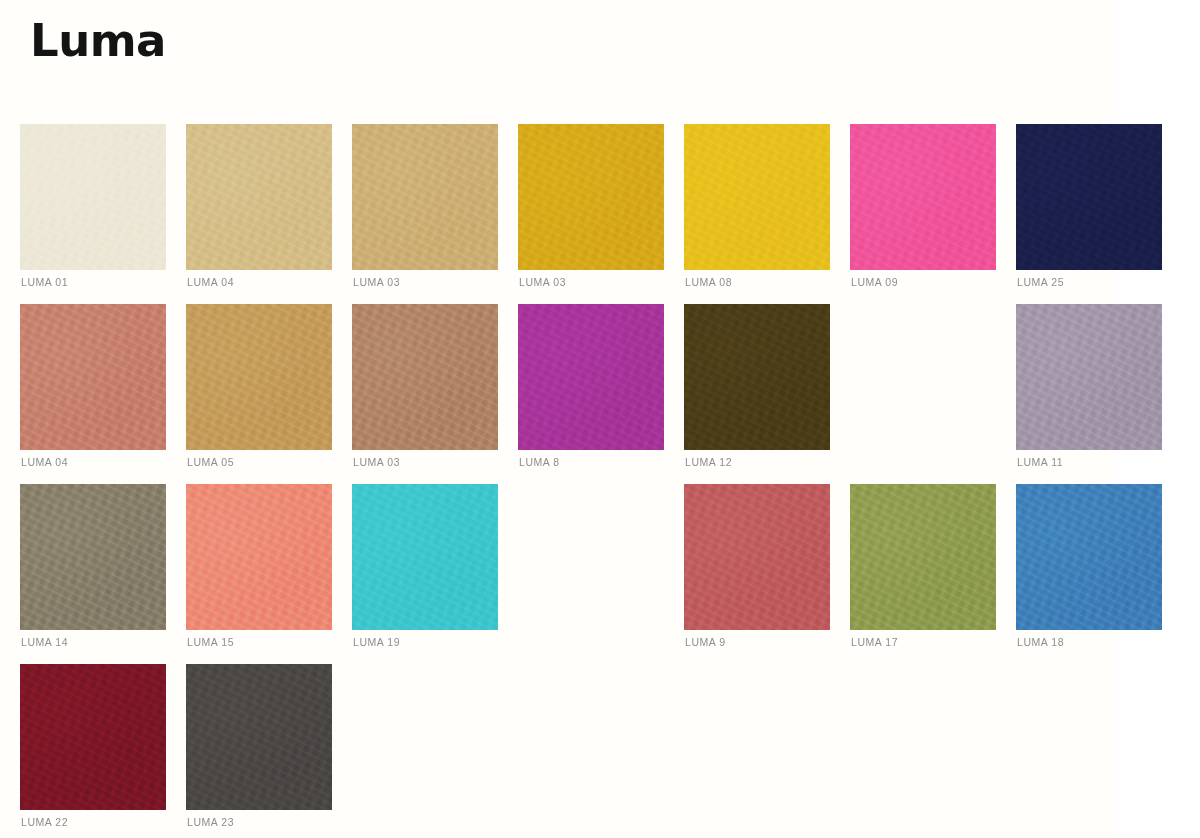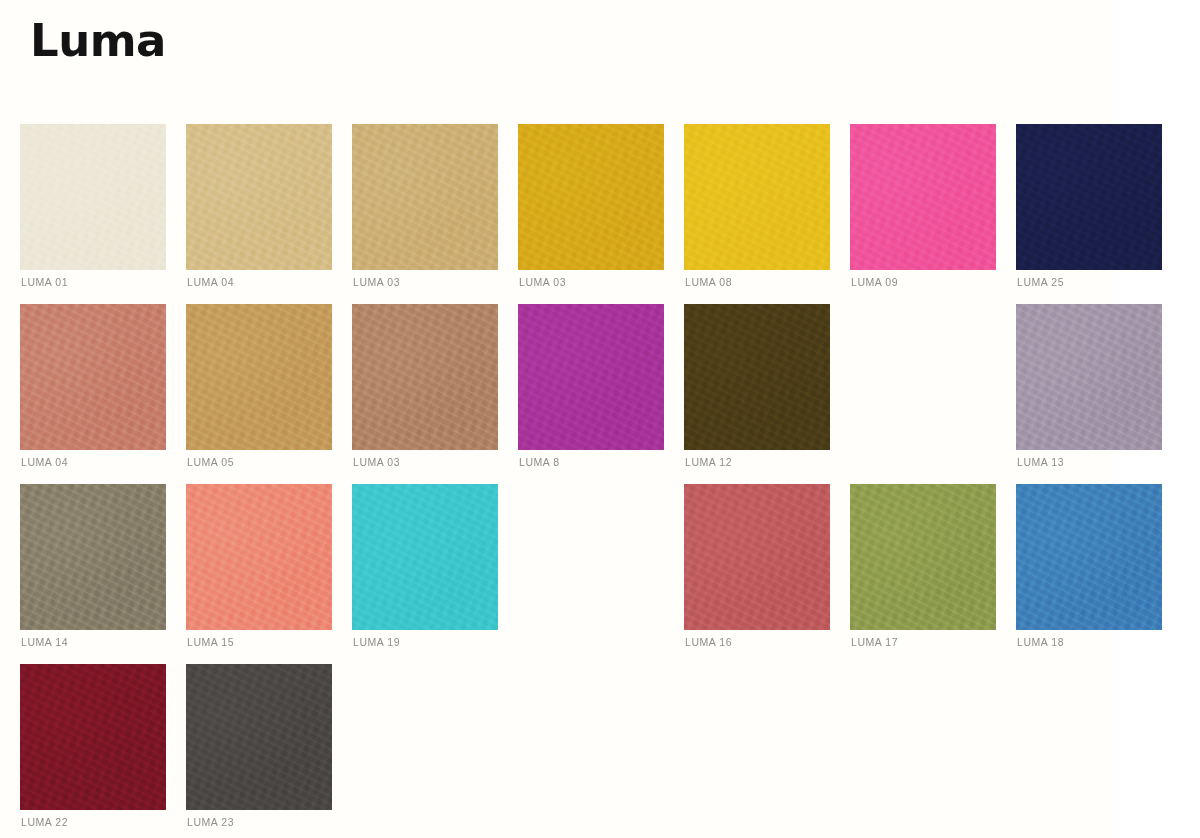--- a/index.html
+++ b/index.html
@@ -157,38 +157,38 @@
         <div class="swatch-chip" style="background-color: rgb(166, 51, 153);"></div>
         <div class="swatch-label">LUMA 8</div>
       </div>
       <div class="swatch-cell">
         <div class="swatch-chip" style="background-color: rgb(74, 60, 23);"></div>
         <div class="swatch-label">LUMA 12</div>
       </div>
       <div class="swatch-cell empty"></div>
       <div class="swatch-cell">
         <div class="swatch-chip" style="background-color: rgb(161, 148, 168);"></div>
-        <div class="swatch-label">LUMA 13</div>
+        <div class="swatch-label">LUMA 11</div>
       </div>
       <div class="swatch-cell">
         <div class="swatch-chip" style="background-color: rgb(133, 125, 104);"></div>
         <div class="swatch-label">LUMA 14</div>
       </div>
       <div class="swatch-cell">
         <div class="swatch-chip" style="background-color: rgb(237, 136, 115);"></div>
         <div class="swatch-label">LUMA 15</div>
       </div>
       <div class="swatch-cell">
         <div class="swatch-chip" style="background-color: rgb(60, 198, 204);"></div>
         <div class="swatch-label">LUMA 19</div>
       </div>
       <div class="swatch-cell empty"></div>
       <div class="swatch-cell">
         <div class="swatch-chip" style="background-color: rgb(190, 90, 92);"></div>
-        <div class="swatch-label">LUMA 16</div>
+        <div class="swatch-label">LUMA 9</div>
       </div>
       <div class="swatch-cell">
         <div class="swatch-chip" style="background-color: rgb(141, 155, 78);"></div>
         <div class="swatch-label">LUMA 17</div>
       </div>
       <div class="swatch-cell">
         <div class="swatch-chip" style="background-color: rgb(62, 126, 184);"></div>
         <div class="swatch-label">LUMA 18</div>
       </div>
       <div class="swatch-cell">

